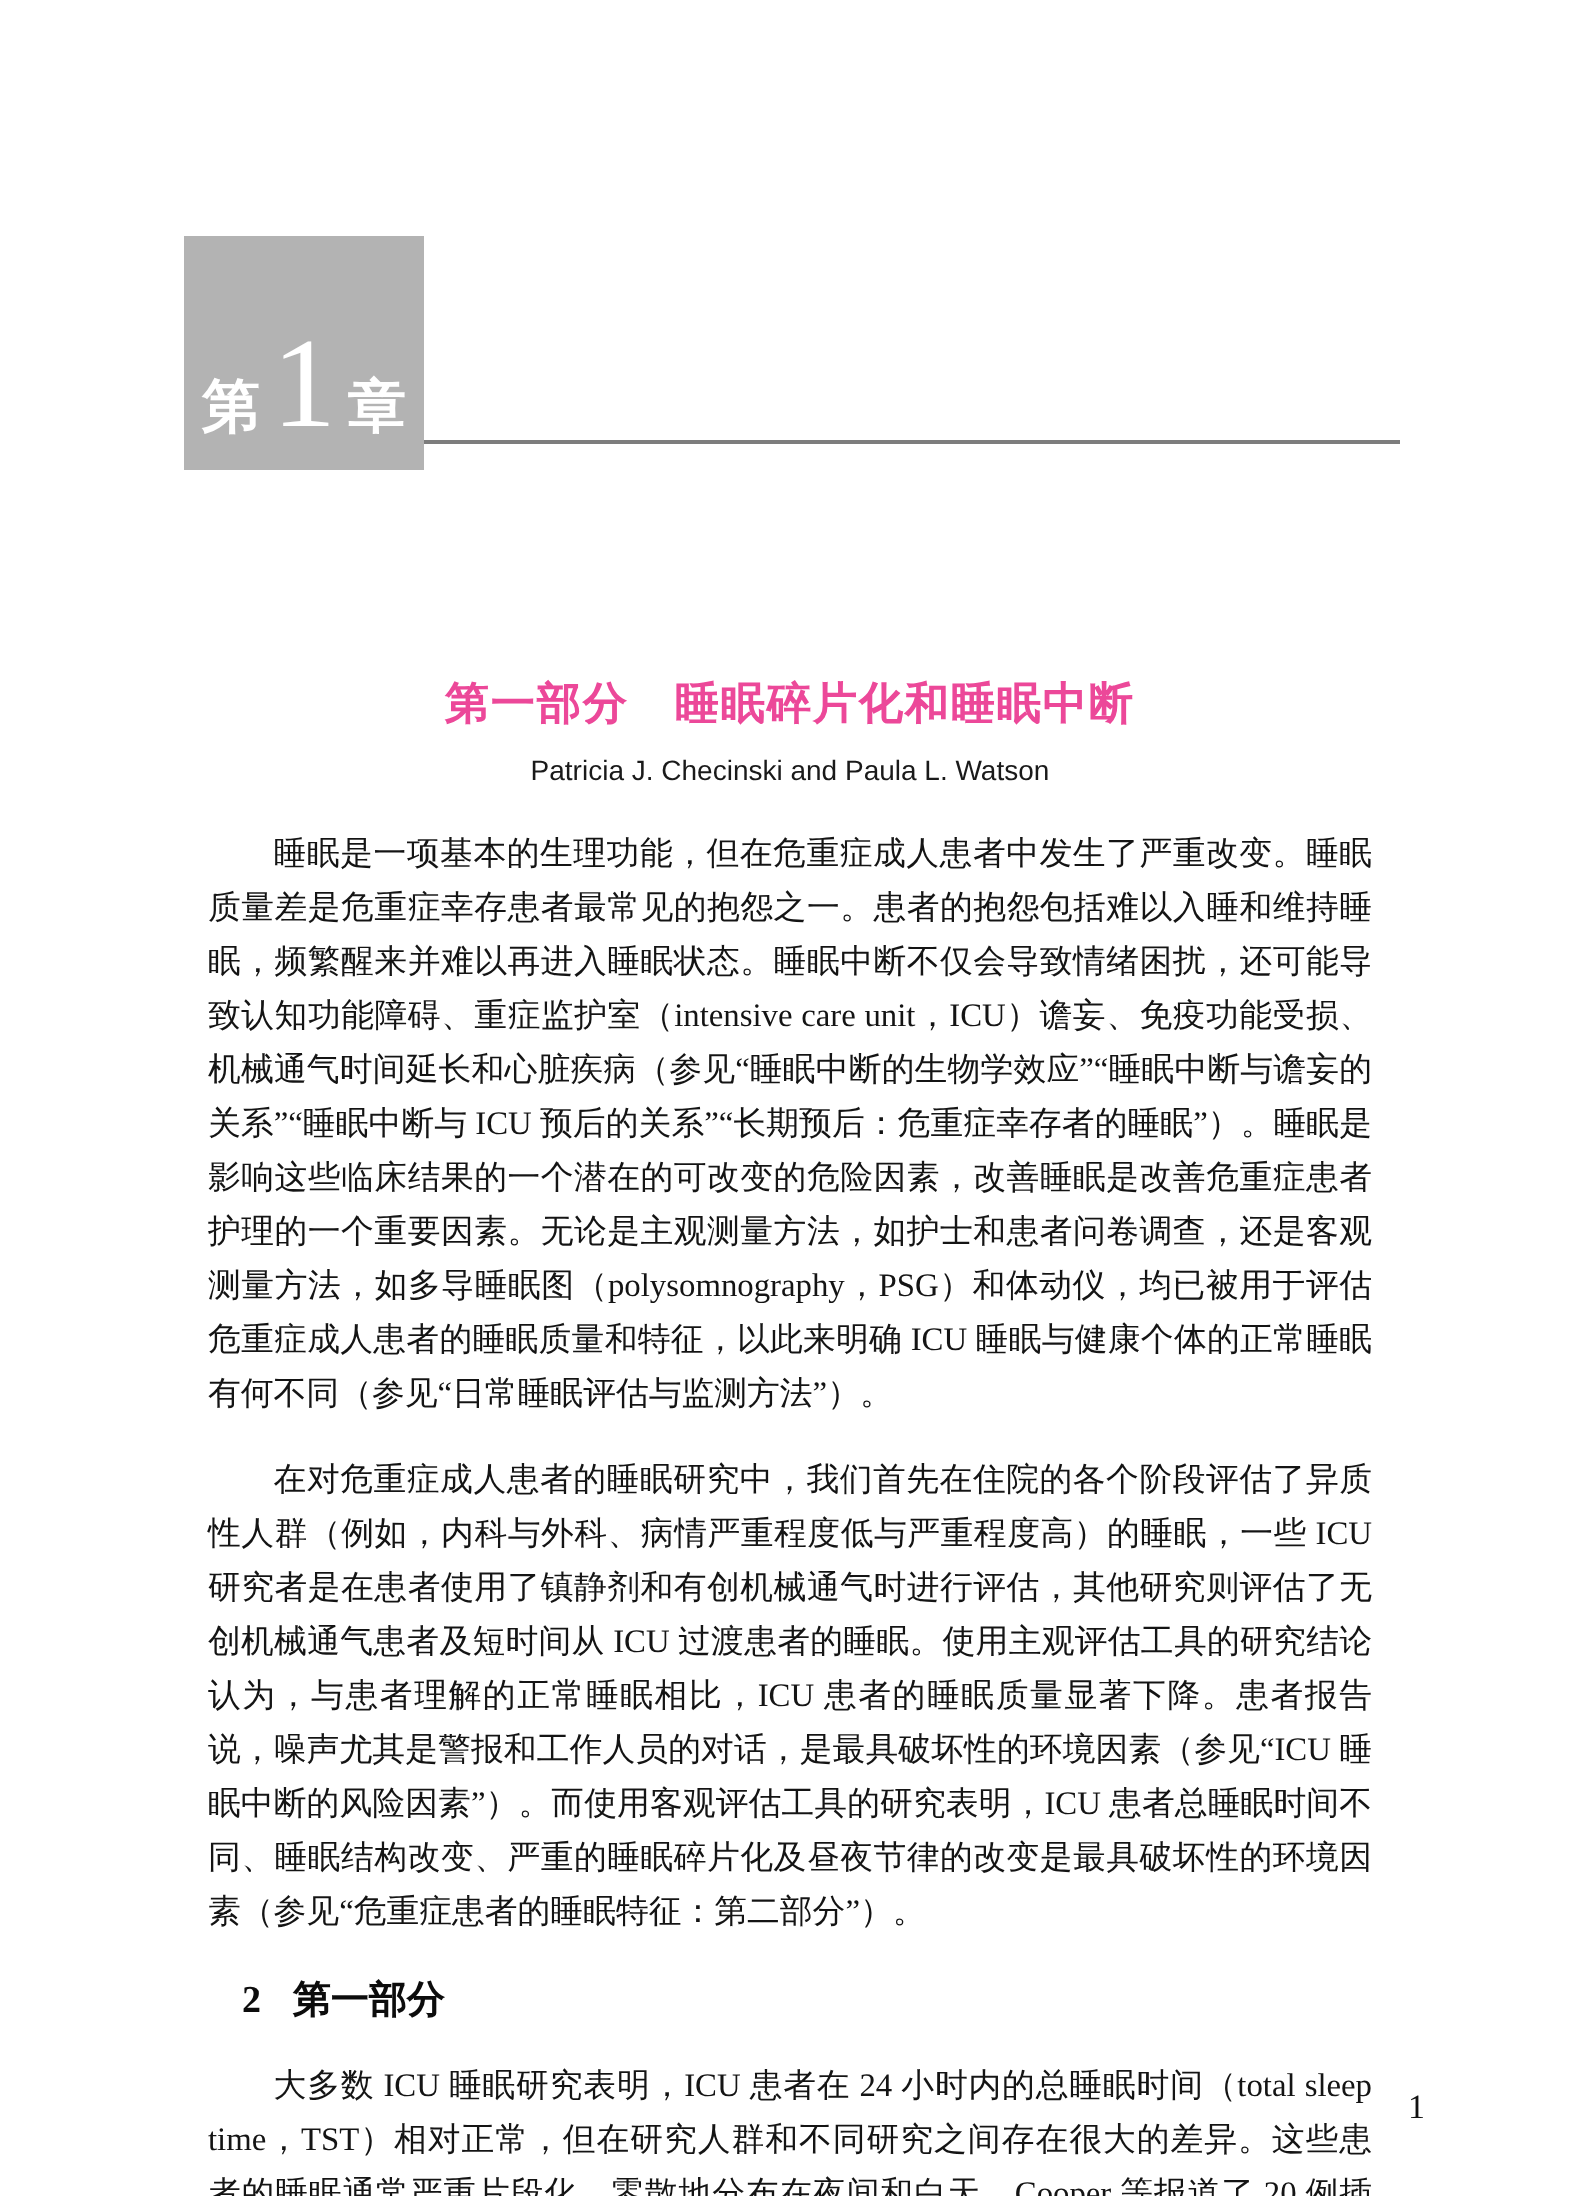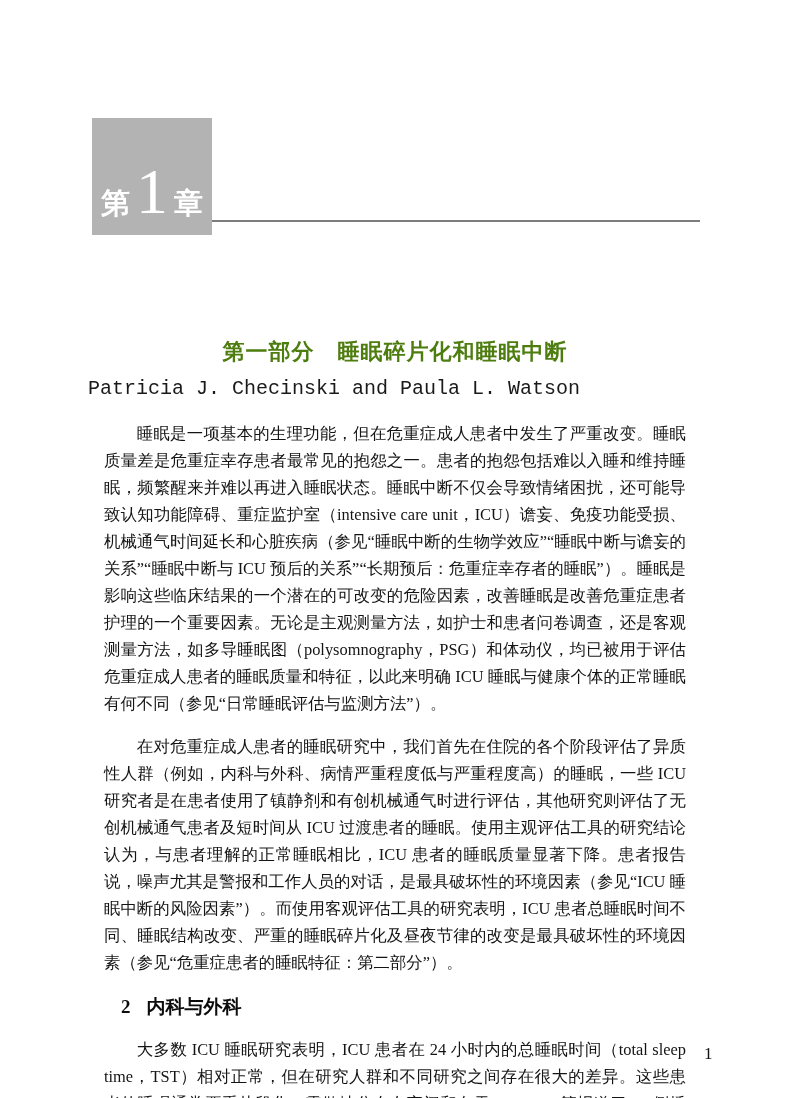--- a/index.html
+++ b/index.html
@@ -78,26 +78,27 @@
     left: 88px;
     top: 337px;
     width: 614px;
   }
   .part-title {
     text-align: center;
     font-family: "Liberation Sans", sans-serif;
     font-weight: bold;
     font-size: 22px;
     letter-spacing: 1px;
-    color: #4d7c0f;
+    color: #ec4899;
     margin: 0 0 10px 0;
   }
   .authors {
-    font-family: Liberation Mono, monospace;
-    font-size: 20px;
+    text-align: center;
+    font-family: Liberation Sans, sans-serif;
+    font-size: 14px;
     color: #1a1a1a;
     margin: 0 0 20px 0;
   }
   .section-heading {
     font-family: "Liberation Sans", sans-serif;
     font-weight: bold;
     font-size: 19px;
     color: #0c0c0c;
     margin: 18px 0 10px 0;
     padding-left: 33px;
@@ -141,21 +142,21 @@
 
   <div class="text-block">
 
     <h2 class="part-title">第一部分　睡眠碎片化和睡眠中断</h2>
     <div class="authors">Patricia J. Checinski and Paula L. Watson</div>
 
     <p class="body-para">睡眠是一项基本的生理功能，但在危重症成人患者中发生了严重改变。睡眠质量差是危重症幸存患者最常见的抱怨之一。患者的抱怨包括难以入睡和维持睡眠，频繁醒来并难以再进入睡眠状态。睡眠中断不仅会导致情绪困扰，还可能导致认知功能障碍、重症监护室（intensive care unit，ICU）谵妄、免疫功能受损、机械通气时间延长和心脏疾病（参见“睡眠中断的生物学效应”“睡眠中断与谵妄的关系”“睡眠中断与 ICU 预后的关系”“长期预后：危重症幸存者的睡眠”）。睡眠是影响这些临床结果的一个潜在的可改变的危险因素，改善睡眠是改善危重症患者护理的一个重要因素。无论是主观测量方法，如护士和患者问卷调查，还是客观测量方法，如多导睡眠图（polysomnography，PSG）和体动仪，均已被用于评估危重症成人患者的睡眠质量和特征，以此来明确 ICU 睡眠与健康个体的正常睡眠有何不同（参见“日常睡眠评估与监测方法”）。</p>
     <p class="body-para">在对危重症成人患者的睡眠研究中，我们首先在住院的各个阶段评估了异质性人群（例如，内科与外科、病情严重程度低与严重程度高）的睡眠，一些 ICU 研究者是在患者使用了镇静剂和有创机械通气时进行评估，其他研究则评估了无创机械通气患者及短时间从 ICU 过渡患者的睡眠。使用主观评估工具的研究结论认为，与患者理解的正常睡眠相比，ICU 患者的睡眠质量显著下降。患者报告说，噪声尤其是警报和工作人员的对话，是最具破坏性的环境因素（参见“ICU 睡眠中断的风险因素”）。而使用客观评估工具的研究表明，ICU 患者总睡眠时间不同、睡眠结构改变、严重的睡眠碎片化及昼夜节律的改变是最具破坏性的环境因素（参见“危重症患者的睡眠特征：第二部分”）。</p>
 
     <h3 class="section-heading">
-      <span class="heading-number">2</span><span>内科与外科</span>
+      <span class="heading-number">2</span><span>第一部分</span>
     </h3>
     <p class="body-para">大多数 ICU 睡眠研究表明，ICU 患者在 24 小时内的总睡眠时间（total sleep time，TST）相对正常，但在研究人群和不同研究之间存在很大的差异。这些患者的睡眠通常严重片段化，零散地分布在夜间和白天。Cooper 等报道了 20 例插管、机械通气的 ICU 患者的睡眠特征，并将其分为 3 组：睡眠中断组 [ 脑电图具有非快速眼动（non-rapid eye move-</p>
 
   </div>
 
   <div class="page-number">1</div>
 
 </div>
 
 </body></html>

